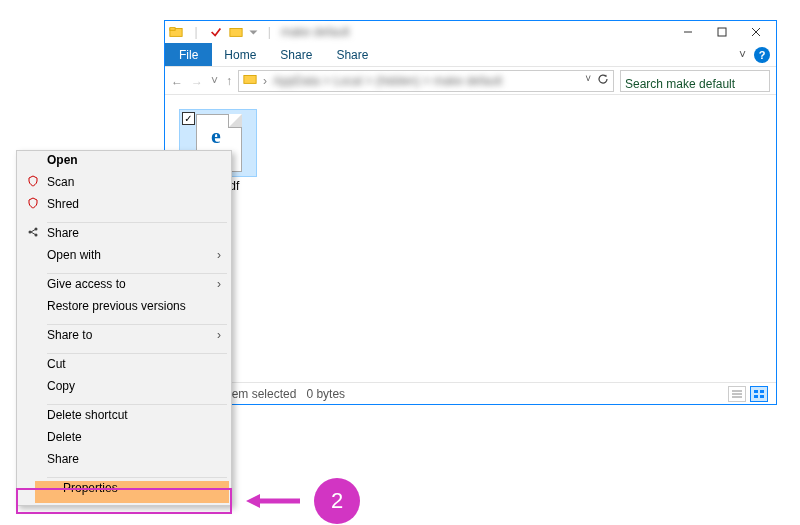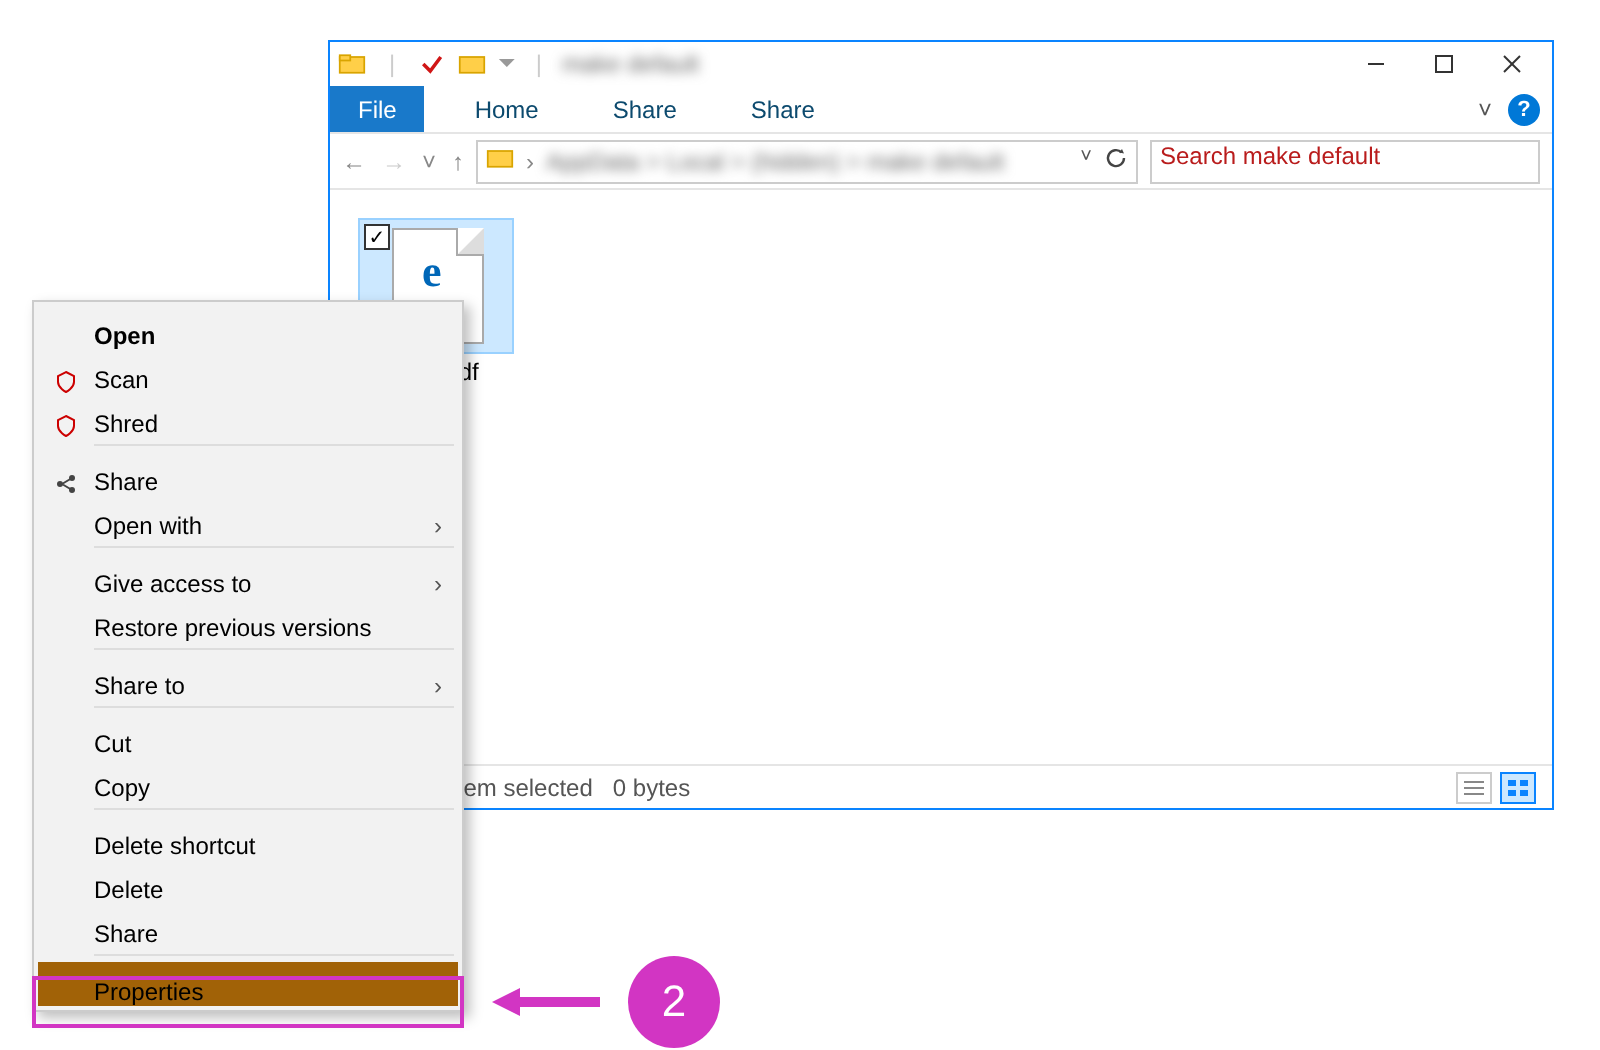--- a/index.html
+++ b/index.html
@@ -36,21 +36,21 @@
   .tb-title { font-size: 12px; color:#666; filter: blur(3px); flex: 0 0 auto; }
   .tb-right { margin-left: auto; display:flex; gap:2px; }
   .winbtn { width: 32px; height: 22px; display:flex; align-items:center; justify-content:center; color:#555; }
   .winbtn svg { width:10px; height:10px; }
 
   .ribbontabs {
     height: 24px;
     border-bottom: 1px solid #e5e5e5;
     display: flex;
     align-items: stretch;
-    gap: 13px;
+    gap: 0;
   }
   .ribbontabs .file-tab {
     background: #1979ca;
     color: #fff;
     padding: 0 14px;
     display:flex; align-items:center;
     font-size:12px;
   }
   .ribbontabs .tab {
     padding: 0 12px;
@@ -81,22 +81,22 @@
     border:1px solid #ccc;
     display:flex; align-items:center;
     padding:0 4px;
     gap:6px;
     overflow:hidden;
   }
   .addr-crumbs { filter: blur(3px); color:#666; white-space:nowrap; }
   .addr-end { margin-left:auto; display:flex; gap:6px; color:#555; }
   .addr-end .chev-sm { font-size:10px; }
   .search-box {
-    width:195px; height:22px; border:1px solid #ccc;
-    display:flex; align-items:flex-start; padding:0 4px; color:#b91c1c;
+    width:150px; height:22px; border:1px solid #ccc;
+    display:flex; align-items:flex-end; padding:0 4px; color:#14532d;
   }
 
   .content {
     position:relative;
     height: calc(100% - 22px - 24px - 28px - 22px);
     background:#fff;
     overflow:hidden;
   }
   .file-item {
     position:absolute;
@@ -152,39 +152,39 @@
   .ctxmenu {
     position:absolute;
     left:16px; top:150px;
     width:216px;
     background:#f2f2f2;
     border:1px solid #ccc;
     box-shadow:3px 3px 6px rgba(0,0,0,0.25);
     padding:2px;
   }
   .ctx-item {
-    display:flex; align-items:flex-end;
+    display:flex; align-items:flex-start;
     height:22px;
     padding:0 8px 0 28px;
     position:relative;
     color:#000;
   }
   .ctx-item.head { font-weight:bold; }
   .ctx-item .ic { position:absolute; left:6px; width:16px; display:flex;align-items:center;justify-content:center; }
   .ctx-item .sub { margin-left:auto; color:#555; font-size:12px; }
   .ctx-sep { height:1px; background:#ddd; margin:3px 2px 3px 28px; }
   .ctx-highlight {
     position:absolute;
     left:16px;
     width:216px;
     border:2px solid #d235c3;
     height:26px;
     pointer-events:none;
   }
-  .ctx-item.hover { background:#a16207; }
+  .ctx-item.hover { background:#fdba74;margin-left:16px; }
 
   
   .step-badge {
     position:absolute;
     width:46px; height:46px;
     border-radius:50%;
     background:#d235c3;
     color:#fff;
     display:flex;align-items:center;justify-content:center;
     font-size:22px;

